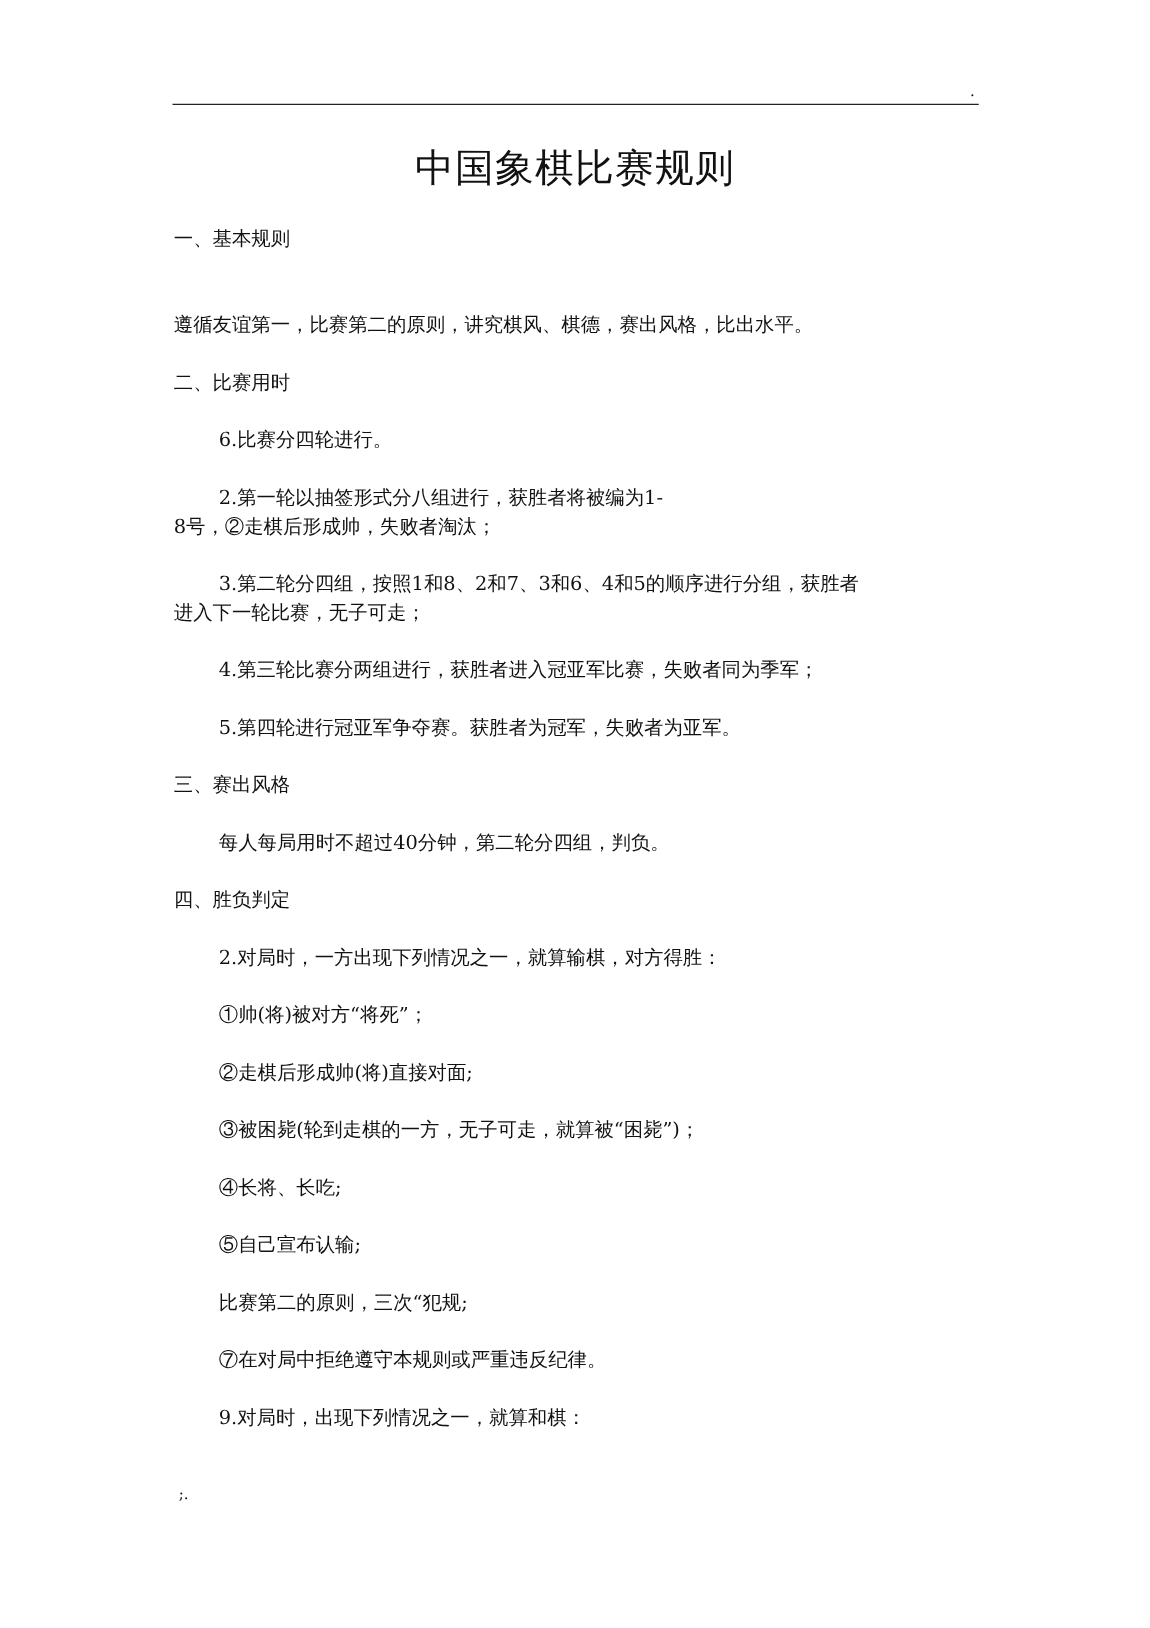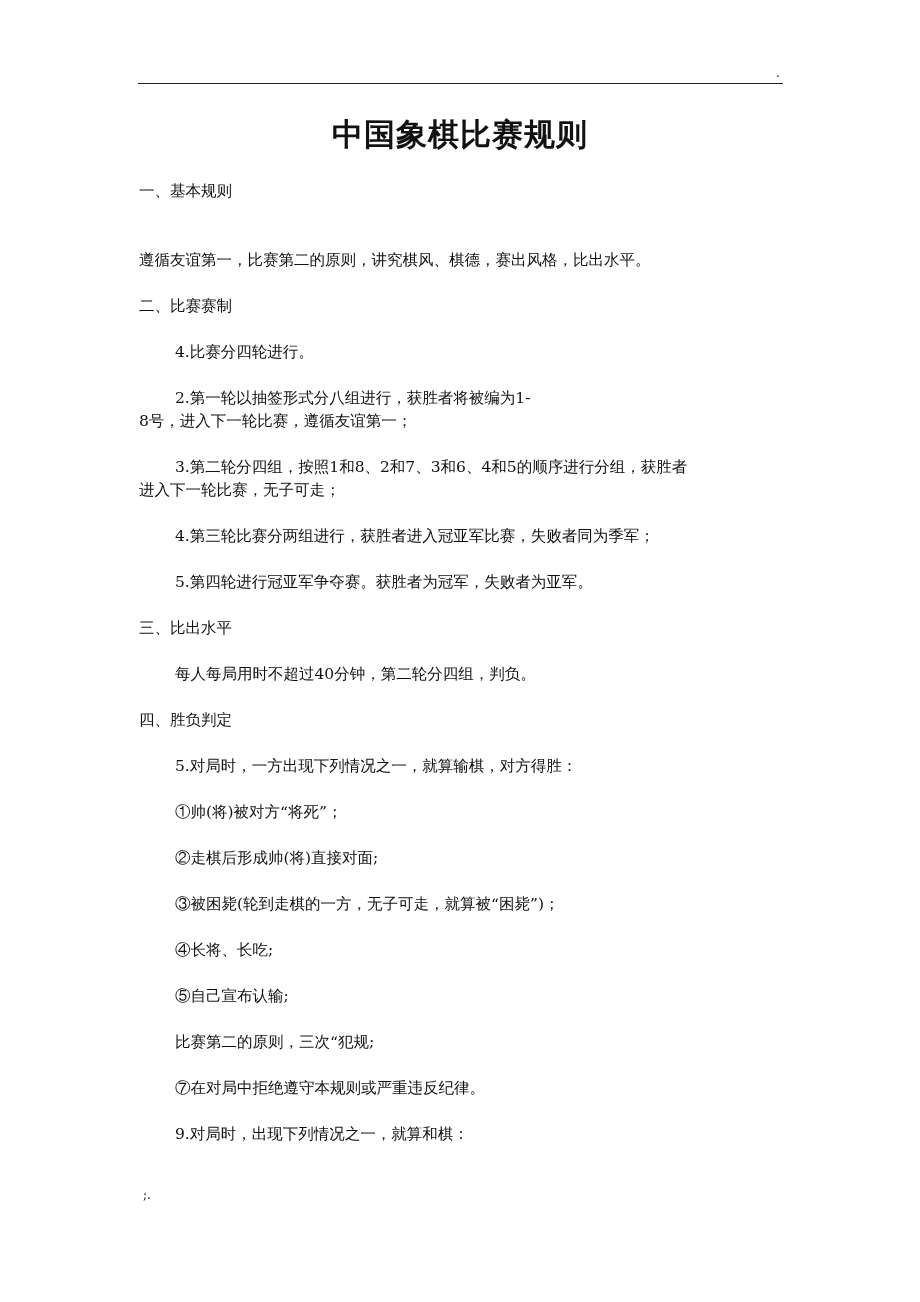--- a/index.html
+++ b/index.html
@@ -9,51 +9,51 @@
     color: #111111;
   }
   .header-rule {
     position: absolute; left: 138px; top: 83px; width: 645px; height: 0;
     border-top: 1.5px solid #222;
   }
   .header-mark { position: absolute; left: 776px; top: 66px; font-size: 12px; }
   .title {
     position: absolute; left: 0; width: 920px; top: 114px; text-align: center;
     font-family: "DejaVu Sans", "Liberation Sans", sans-serif;
-    font-size: 31px; font-weight: bold; letter-spacing: 1px;
+    font-size: 31px; font-weight: normal; letter-spacing: 1px;
   }
   .line { position: absolute; left: 139px; font-size: 15.5px; white-space: nowrap; line-height: 22px; text-align: center; }
   .indent { left: 175px; }
   .footer-mark { position: absolute; left: 143px; top: 1188px; font-size: 12px; }
 </style>
 </head>
 <body>
 
 <div class="header-rule"></div>
 <div class="header-mark">.</div>
 
 <div class="title">中国象棋比赛规则</div>
 
 <div class="line" style="top:180px">一、基本规则</div>
 <div class="line" style="top:249px">遵循友谊第一，比赛第二的原则，讲究棋风、棋德，赛出风格，比出水平。</div>
 
-<div class="line" style="top:295px">二、比赛赛制</div>
-<div class="line indent" style="top:341px">4.比赛分四轮进行。</div>
+<div class="line" style="top:295px">二、比赛用时</div>
+<div class="line indent" style="top:341px">6.比赛分四轮进行。</div>
 <div class="line indent" style="top:387px">2.第一轮以抽签形式分八组进行，获胜者将被编为1-</div>
-<div class="line" style="top:410px">8号，进入下一轮比赛，遵循友谊第一；</div>
+<div class="line" style="top:410px">8号，②走棋后形成帅，失败者淘汰；</div>
 <div class="line indent" style="top:456px">3.第二轮分四组，按照1和8、2和7、3和6、4和5的顺序进行分组，获胜者</div>
 <div class="line" style="top:479px">进入下一轮比赛，无子可走；</div>
 <div class="line indent" style="top:525px">4.第三轮比赛分两组进行，获胜者进入冠亚军比赛，失败者同为季军；</div>
 <div class="line indent" style="top:571px">5.第四轮进行冠亚军争夺赛。获胜者为冠军，失败者为亚军。</div>
 
-<div class="line" style="top:617px">三、比出水平</div>
+<div class="line" style="top:617px">三、赛出风格</div>
 <div class="line indent" style="top:663px">每人每局用时不超过40分钟，第二轮分四组，判负。</div>
 
 <div class="line" style="top:709px">四、胜负判定</div>
-<div class="line indent" style="top:755px">5.对局时，一方出现下列情况之一，就算输棋，对方得胜：</div>
+<div class="line indent" style="top:755px">2.对局时，一方出现下列情况之一，就算输棋，对方得胜：</div>
 <div class="line indent" style="top:801px">①帅(将)被对方“将死”；</div>
 <div class="line indent" style="top:847px">②走棋后形成帅(将)直接对面;</div>
 <div class="line indent" style="top:893px">③被困毙(轮到走棋的一方，无子可走，就算被“困毙”)；</div>
 <div class="line indent" style="top:939px">④长将、长吃;</div>
 <div class="line indent" style="top:985px">⑤自己宣布认输;</div>
 <div class="line indent" style="top:1031px">比赛第二的原则，三次“犯规;</div>
 <div class="line indent" style="top:1077px">⑦在对局中拒绝遵守本规则或严重违反纪律。</div>
 <div class="line indent" style="top:1123px">9.对局时，出现下列情况之一，就算和棋：</div>
 
 <div class="footer-mark">;.</div>

